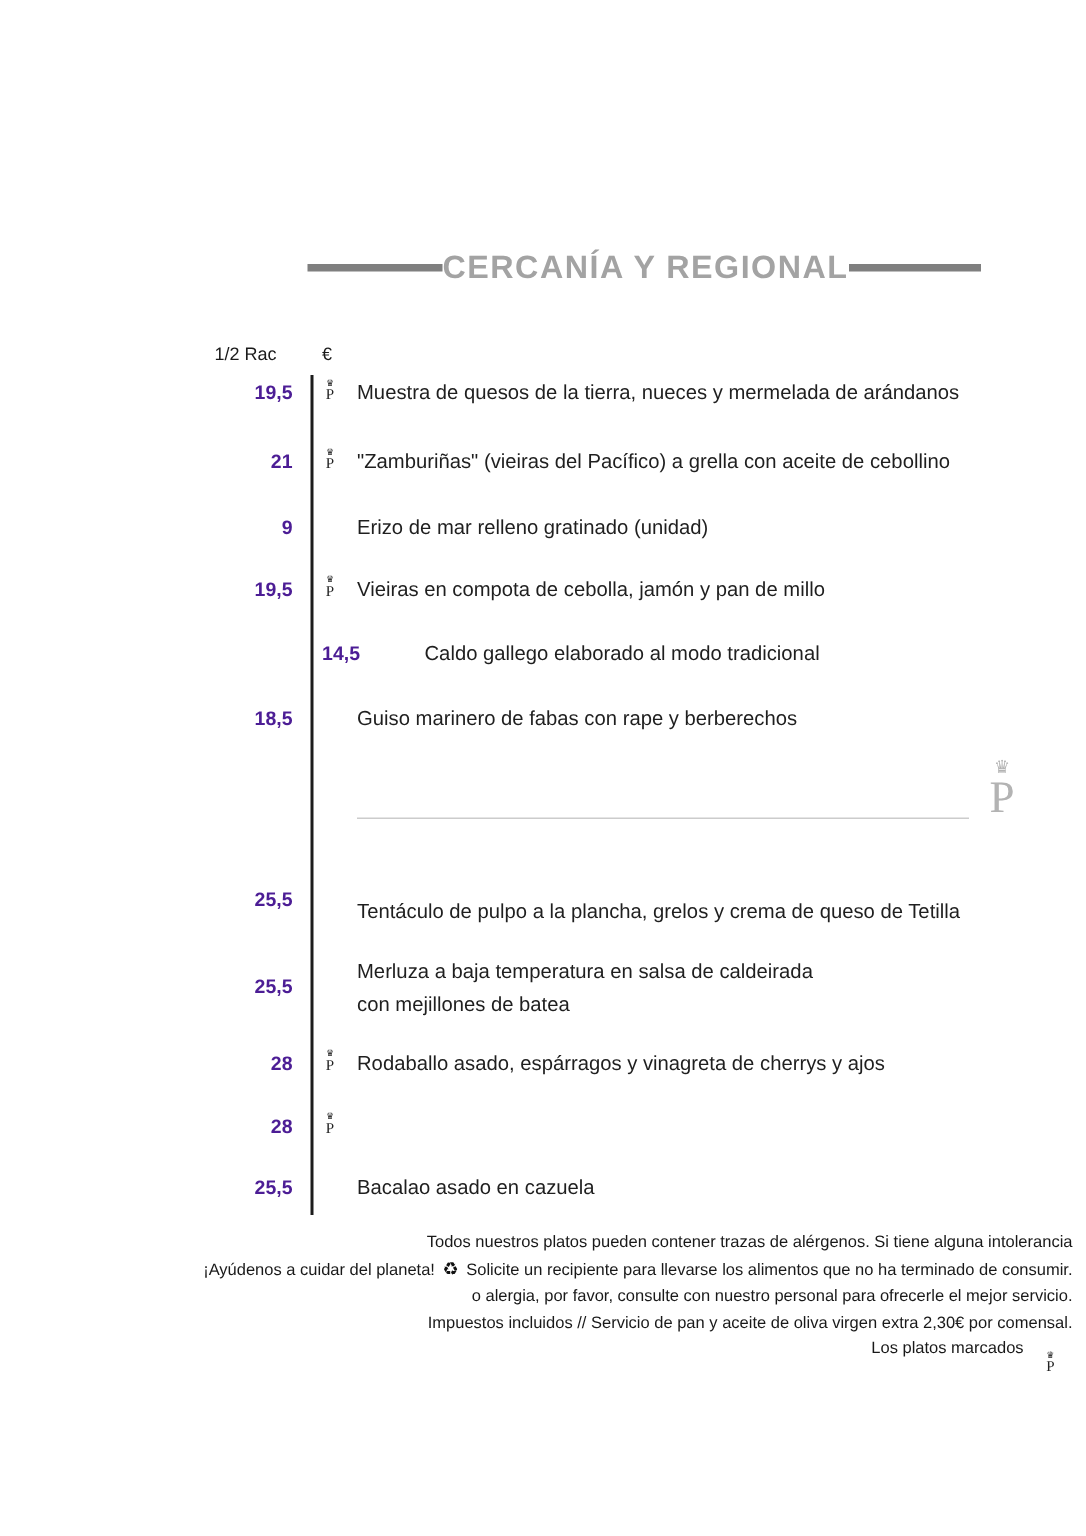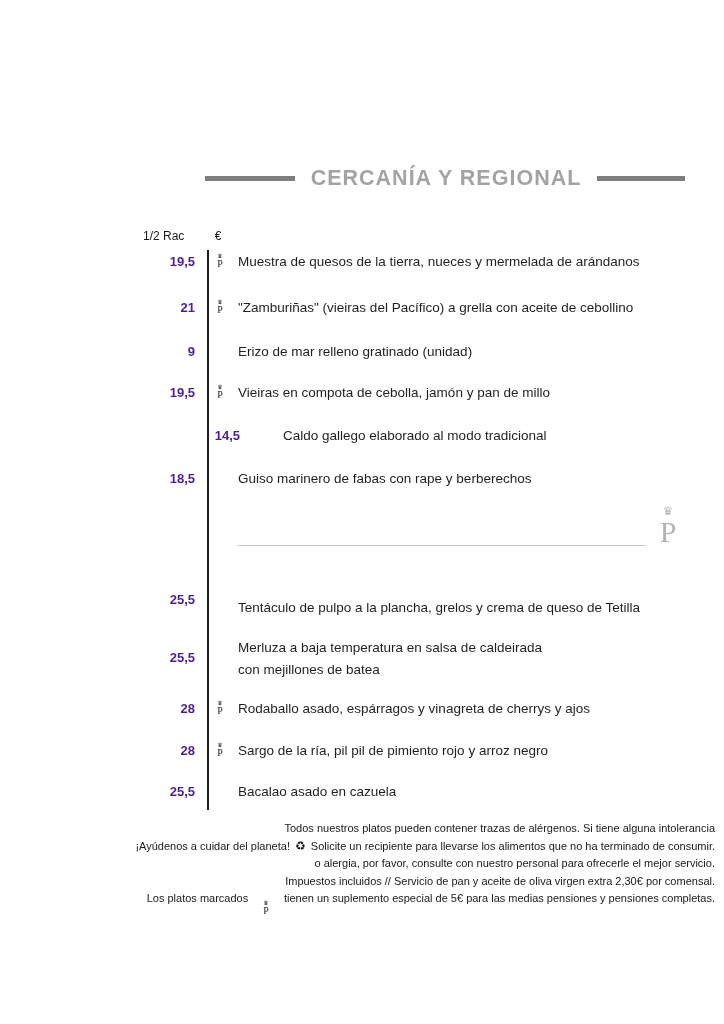--- a/index.html
+++ b/index.html
@@ -7,21 +7,21 @@
     position:relative;
     width:724px;height:1024px;
     background:#ffffff;
     font-family:"Liberation Sans", sans-serif;
     color:#1f1f1f;
     overflow:hidden;
   }
   
   .header-row{
     position:absolute;top:166px;left:205px;width:480px;
-    display:flex;align-items:center;justify-content:space-between;
+    display:flex;align-items:center;justify-content:flex-start;
   }
   .header-bar{height:5px;background:#7f7f7f;}
   .bar-left{width:90px;}
   .bar-right{width:88px;}
   .page-title{
     font-size:21.5px;font-weight:bold;letter-spacing:1px;
     color:#a3a3a3;white-space:nowrap;
   }
   
   .col-headers{position:absolute;top:229px;left:103px;font-size:12px;color:#1a1a1a;}
@@ -162,21 +162,20 @@
       </span>
     <span class="dish">Rodaballo asado, espárragos y vinagreta de cherrys y ajos</span>
   </div>
 
   <div class="menu-row row10">
     <span class="price">28</span>
     <span class="pmark">
         <span class="pm-crown">♛</span>
         <span class="pm-p">P</span>
       </span>
-    <span class="dish">Sargo de la ría, pil pil de pimiento rojo y arroz negro</span>
   </div>
 
   <div class="menu-row row11">
     <span class="price">25,5</span>
     <span class="dish">Bacalao asado en cazuela</span>
   </div>
 
   <div class="footer">
     <div class="fline">Todos nuestros platos pueden contener trazas de alérgenos.  Si tiene alguna intolerancia</div>
     <div class="fline">
@@ -185,17 +184,16 @@
       <span>Solicite un recipiente para llevarse los alimentos que no ha terminado de consumir.</span>
     </div>
     <div class="fline">o alergia, por favor, consulte con nuestro personal para ofrecerle el mejor servicio.</div>
     <div class="fline">Impuestos incluidos // Servicio de pan y aceite de oliva virgen extra 2,30€ por comensal.</div>
     <div class="fline">
       <span>Los platos marcados</span>
       <span class="pmark-inline">
           <span class="pm-crown">♛</span>
           <span class="pm-p">P</span>
         </span>
-      <span>tienen un suplemento especial de 5€ para las medias pensiones y pensiones completas.</span>
     </div>
   </div>
 
 </div>
 
 </body></html>

